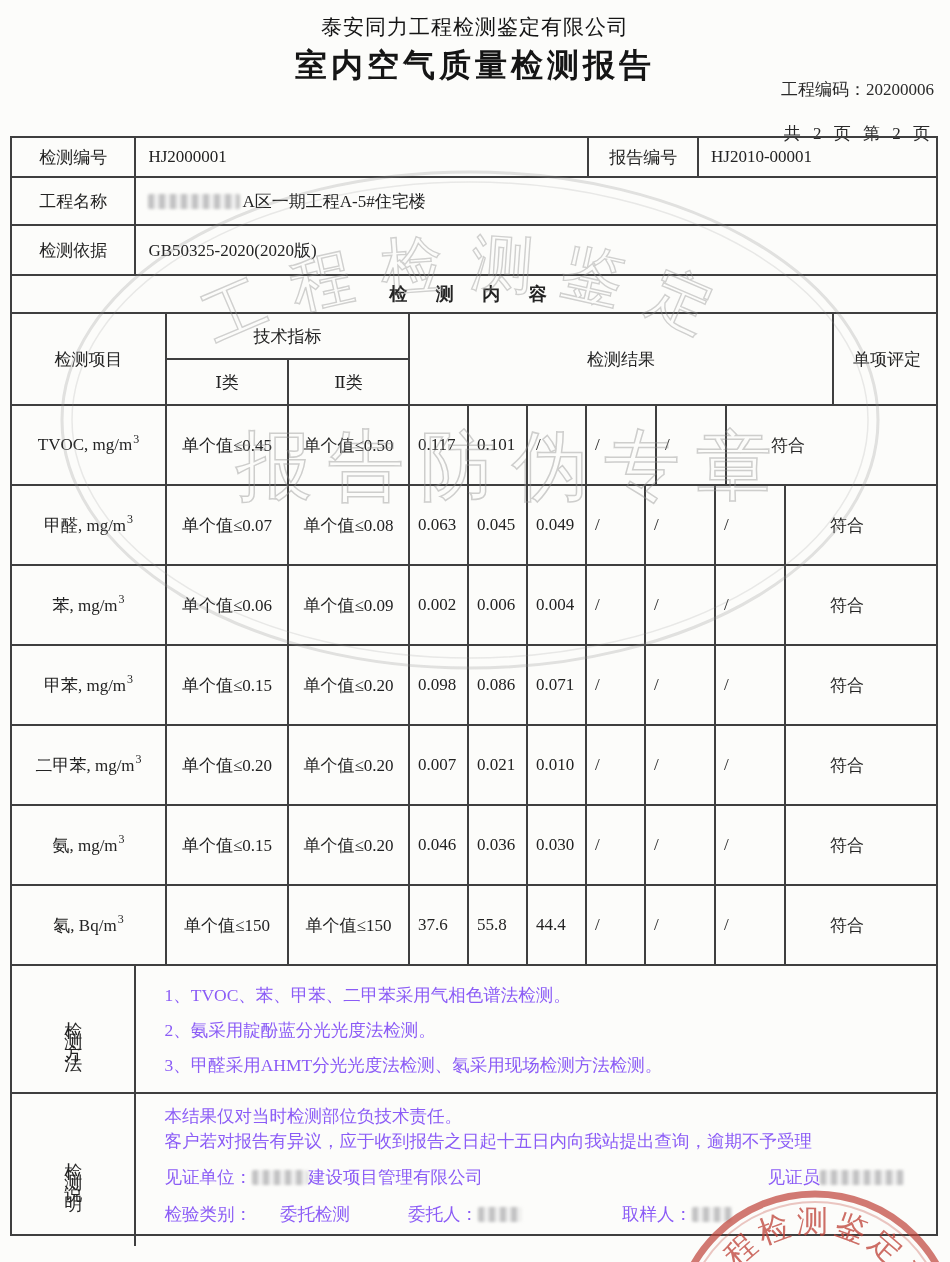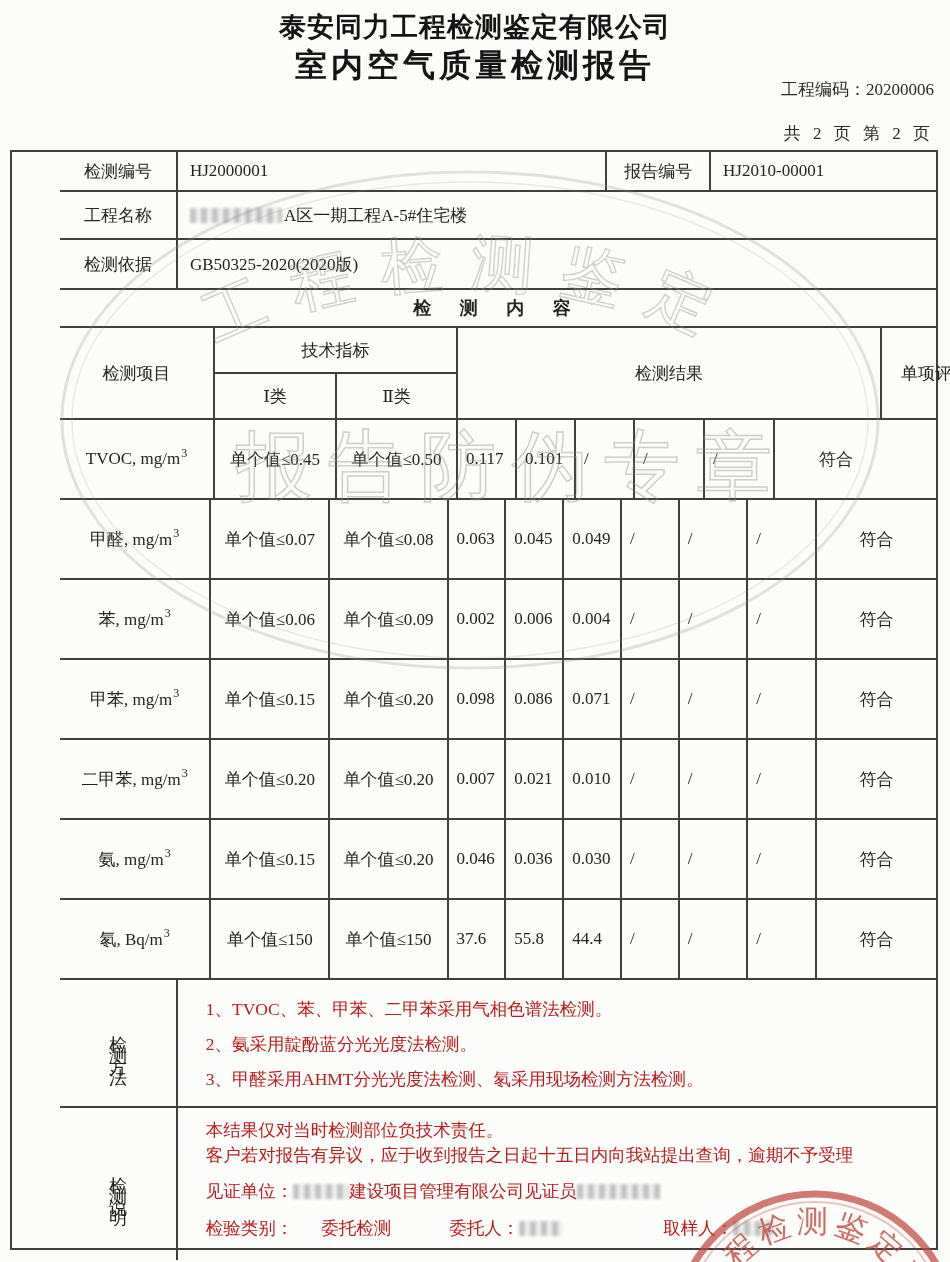--- a/index.html
+++ b/index.html
@@ -2,27 +2,27 @@
 <html><head>
 <meta charset="utf-8">
 <style>
   html,body{margin:0;padding:0;}
   body{width:950px;height:1262px;overflow:hidden;background:#e9e9e7;}
   .page{position:relative;width:950px;height:1262px;background:#fcfcfa;overflow:hidden;
         font-family:"Liberation Serif","DejaVu Serif",serif;color:#232323;}
   
   .title-block{position:absolute;top:8px;left:0;width:100%;text-align:center;
                font-family:"Liberation Sans","DejaVu Sans",sans-serif;}
-  .title-line1{font-size:27px;font-weight:bold;letter-spacing:1px;color:#151515;line-height:38px;}
+  .title-line1{font-size:21px;font-weight:normal;letter-spacing:1px;color:#151515;line-height:38px;}
   .title-line2{font-size:32px;font-weight:bold;letter-spacing:4px;color:#151515;line-height:38px;}
   .proj-code{position:absolute;top:78px;right:16px;font-size:17px;color:#2a2a2a;}
   .page-info{position:absolute;top:122px;right:16px;font-size:17px;letter-spacing:4px;color:#2a2a2a;}
   
-  .doc-table{position:absolute;left:10px;top:150px;width:928px;height:1100px;
-             border:2px solid #3f3f3f;box-sizing:border-box;background:transparent;z-index:1;padding-left:48px;}
+  .doc-table{position:absolute;left:10px;top:136px;width:928px;height:1100px;
+             border:2px solid #3f3f3f;box-sizing:border-box;background:transparent;z-index:1;}
   .trow{display:flex;box-sizing:border-box;border-bottom:2px solid #3f3f3f;}
   .cell{box-sizing:border-box;border-right:2px solid #3f3f3f;display:flex;align-items:center;font-size:17px;}
   .cell.last{border-right:none;}
   .c-center{justify-content:center;text-align:center;}
   .c-left{justify-content:flex-start;padding-left:12px;}
   
   .r-info1{height:40px;} .r-info2{height:48px;} .r-info3{height:50px;}
   .w-label{width:125px;} .w-val1{width:455px;} .w-rlabel{width:110px;} .w-rval{width:238px;}
   .w-wide{width:803px;}
   
@@ -43,24 +43,24 @@
   .dc-item{width:155px;} .dc-l1{width:122px;} .dc-l2{width:121px;}
   .dc-r{width:59px;justify-content:flex-start;padding-left:8px;}
   .dc-r.n5{width:70px;} .dc-r.n6{width:70px;}
   .dc-eval{width:122px;font-family:Liberation Serif, serif;}
   sup.u3{font-size:12px;position:relative;top:-6px;margin-left:1px;}
   
   .r-method{height:128px;} .r-notes{height:152px;border-bottom:none;}
   .v-label{width:125px;box-sizing:border-box;border-right:2px solid #3f3f3f;display:flex;
            align-items:center;justify-content:center;font-size:18px;}
   .v-label span{writing-mode:vertical-lr;text-orientation:upright;letter-spacing:11px;}
-  .sec-content{width:803px;box-sizing:border-box;padding:12px 14px 0 28px;font-size:17.5px;color:#b91c1c;}
+  .sec-content{width:803px;box-sizing:border-box;padding:12px 14px 0 28px;font-size:17.5px;color:#8b5cf6;}
   .m-line{line-height:35px;}
   .n-line{line-height:25px;}
-  .n-witness{display:flex;margin-top:11px;padding-right:18px;line-height:24px;}
+  .n-witness{display:flex;justify-content:space-between;margin-top:11px;padding-right:18px;line-height:24px;}
   .n-type{margin-top:13px;line-height:24px;}
   .n-gap1{display:inline-block;width:28px;} .n-gap2{display:inline-block;width:58px;} .n-gap3{display:inline-block;width:100px;}
   
   .redact{display:inline-block;height:15px;border-radius:2px;vertical-align:-2px;
           background:repeating-linear-gradient(90deg,rgba(110,110,115,.40) 0 6px,rgba(170,170,175,.15) 6px 11px);
           filter:blur(1.6px);}
   
   .overlay{position:absolute;left:0;top:0;pointer-events:none;}
   .wm{z-index:5;} .stamp{z-index:6;}
 </style>

